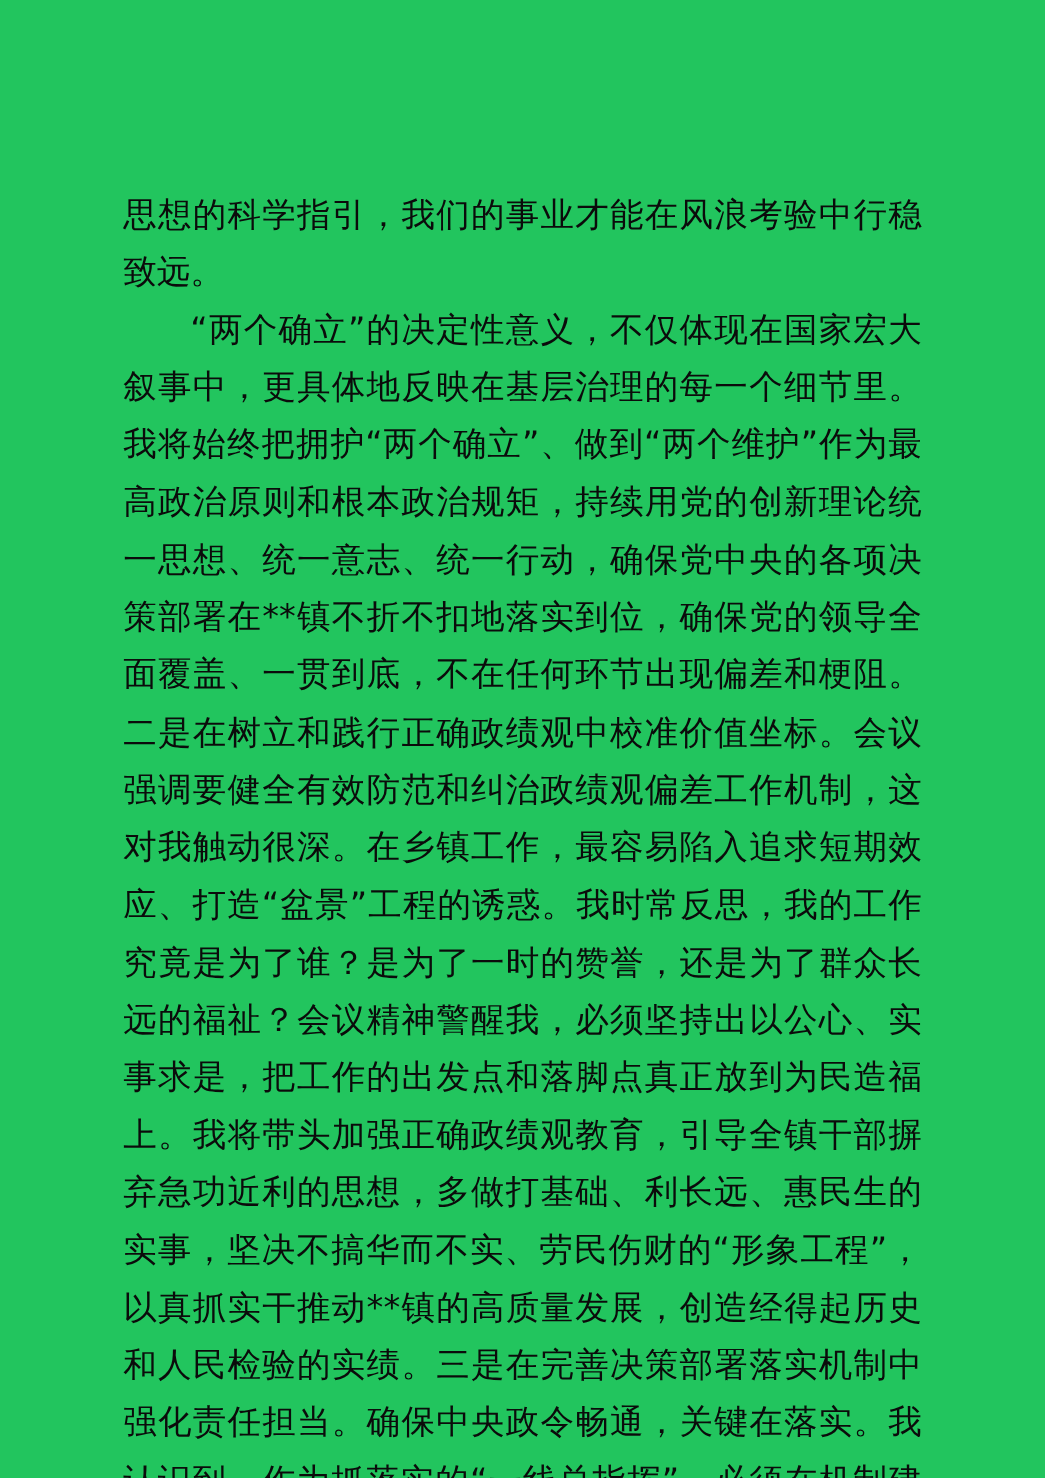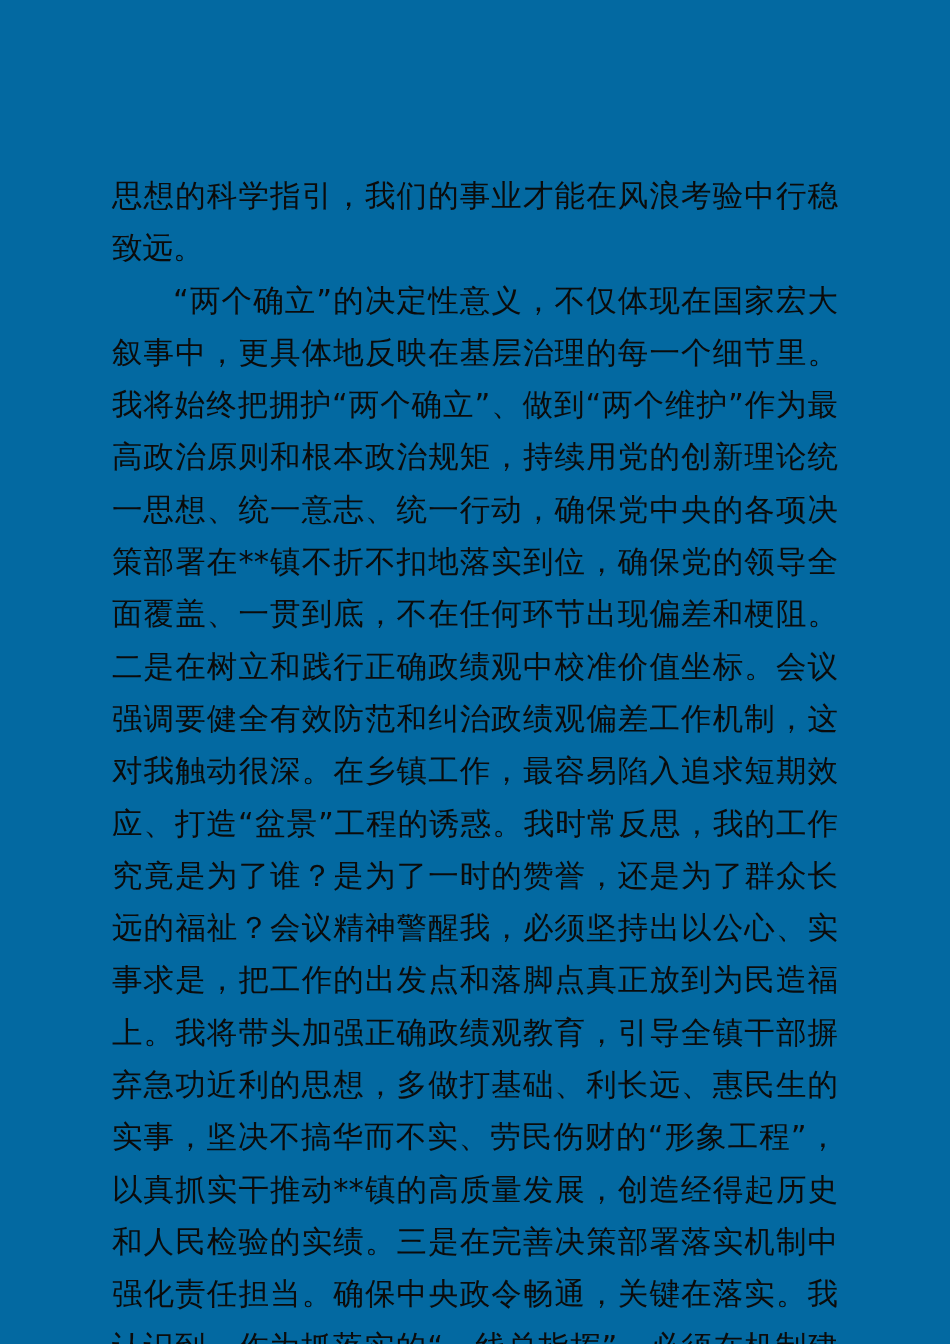--- a/index.html
+++ b/index.html
@@ -10,21 +10,21 @@
   body {
     width: 950px;
     height: 1344px;
     font-family: "Liberation Sans", sans-serif;
     overflow: hidden;
   }
   .page {
     position: relative;
     width: 950px;
     height: 1344px;
-    background: #0369a1;
+    background: #22c55e;
     box-sizing: border-box;
     padding: 170px 112px 0 112px;
   }
   .doc-body {
     font-family: "DejaVu Sans", sans-serif;
     font-size: 30.5px;
     line-height: 52.3px;
     color: #0b0b0b;
     text-align: justify;
     text-justify: inter-ideograph;

